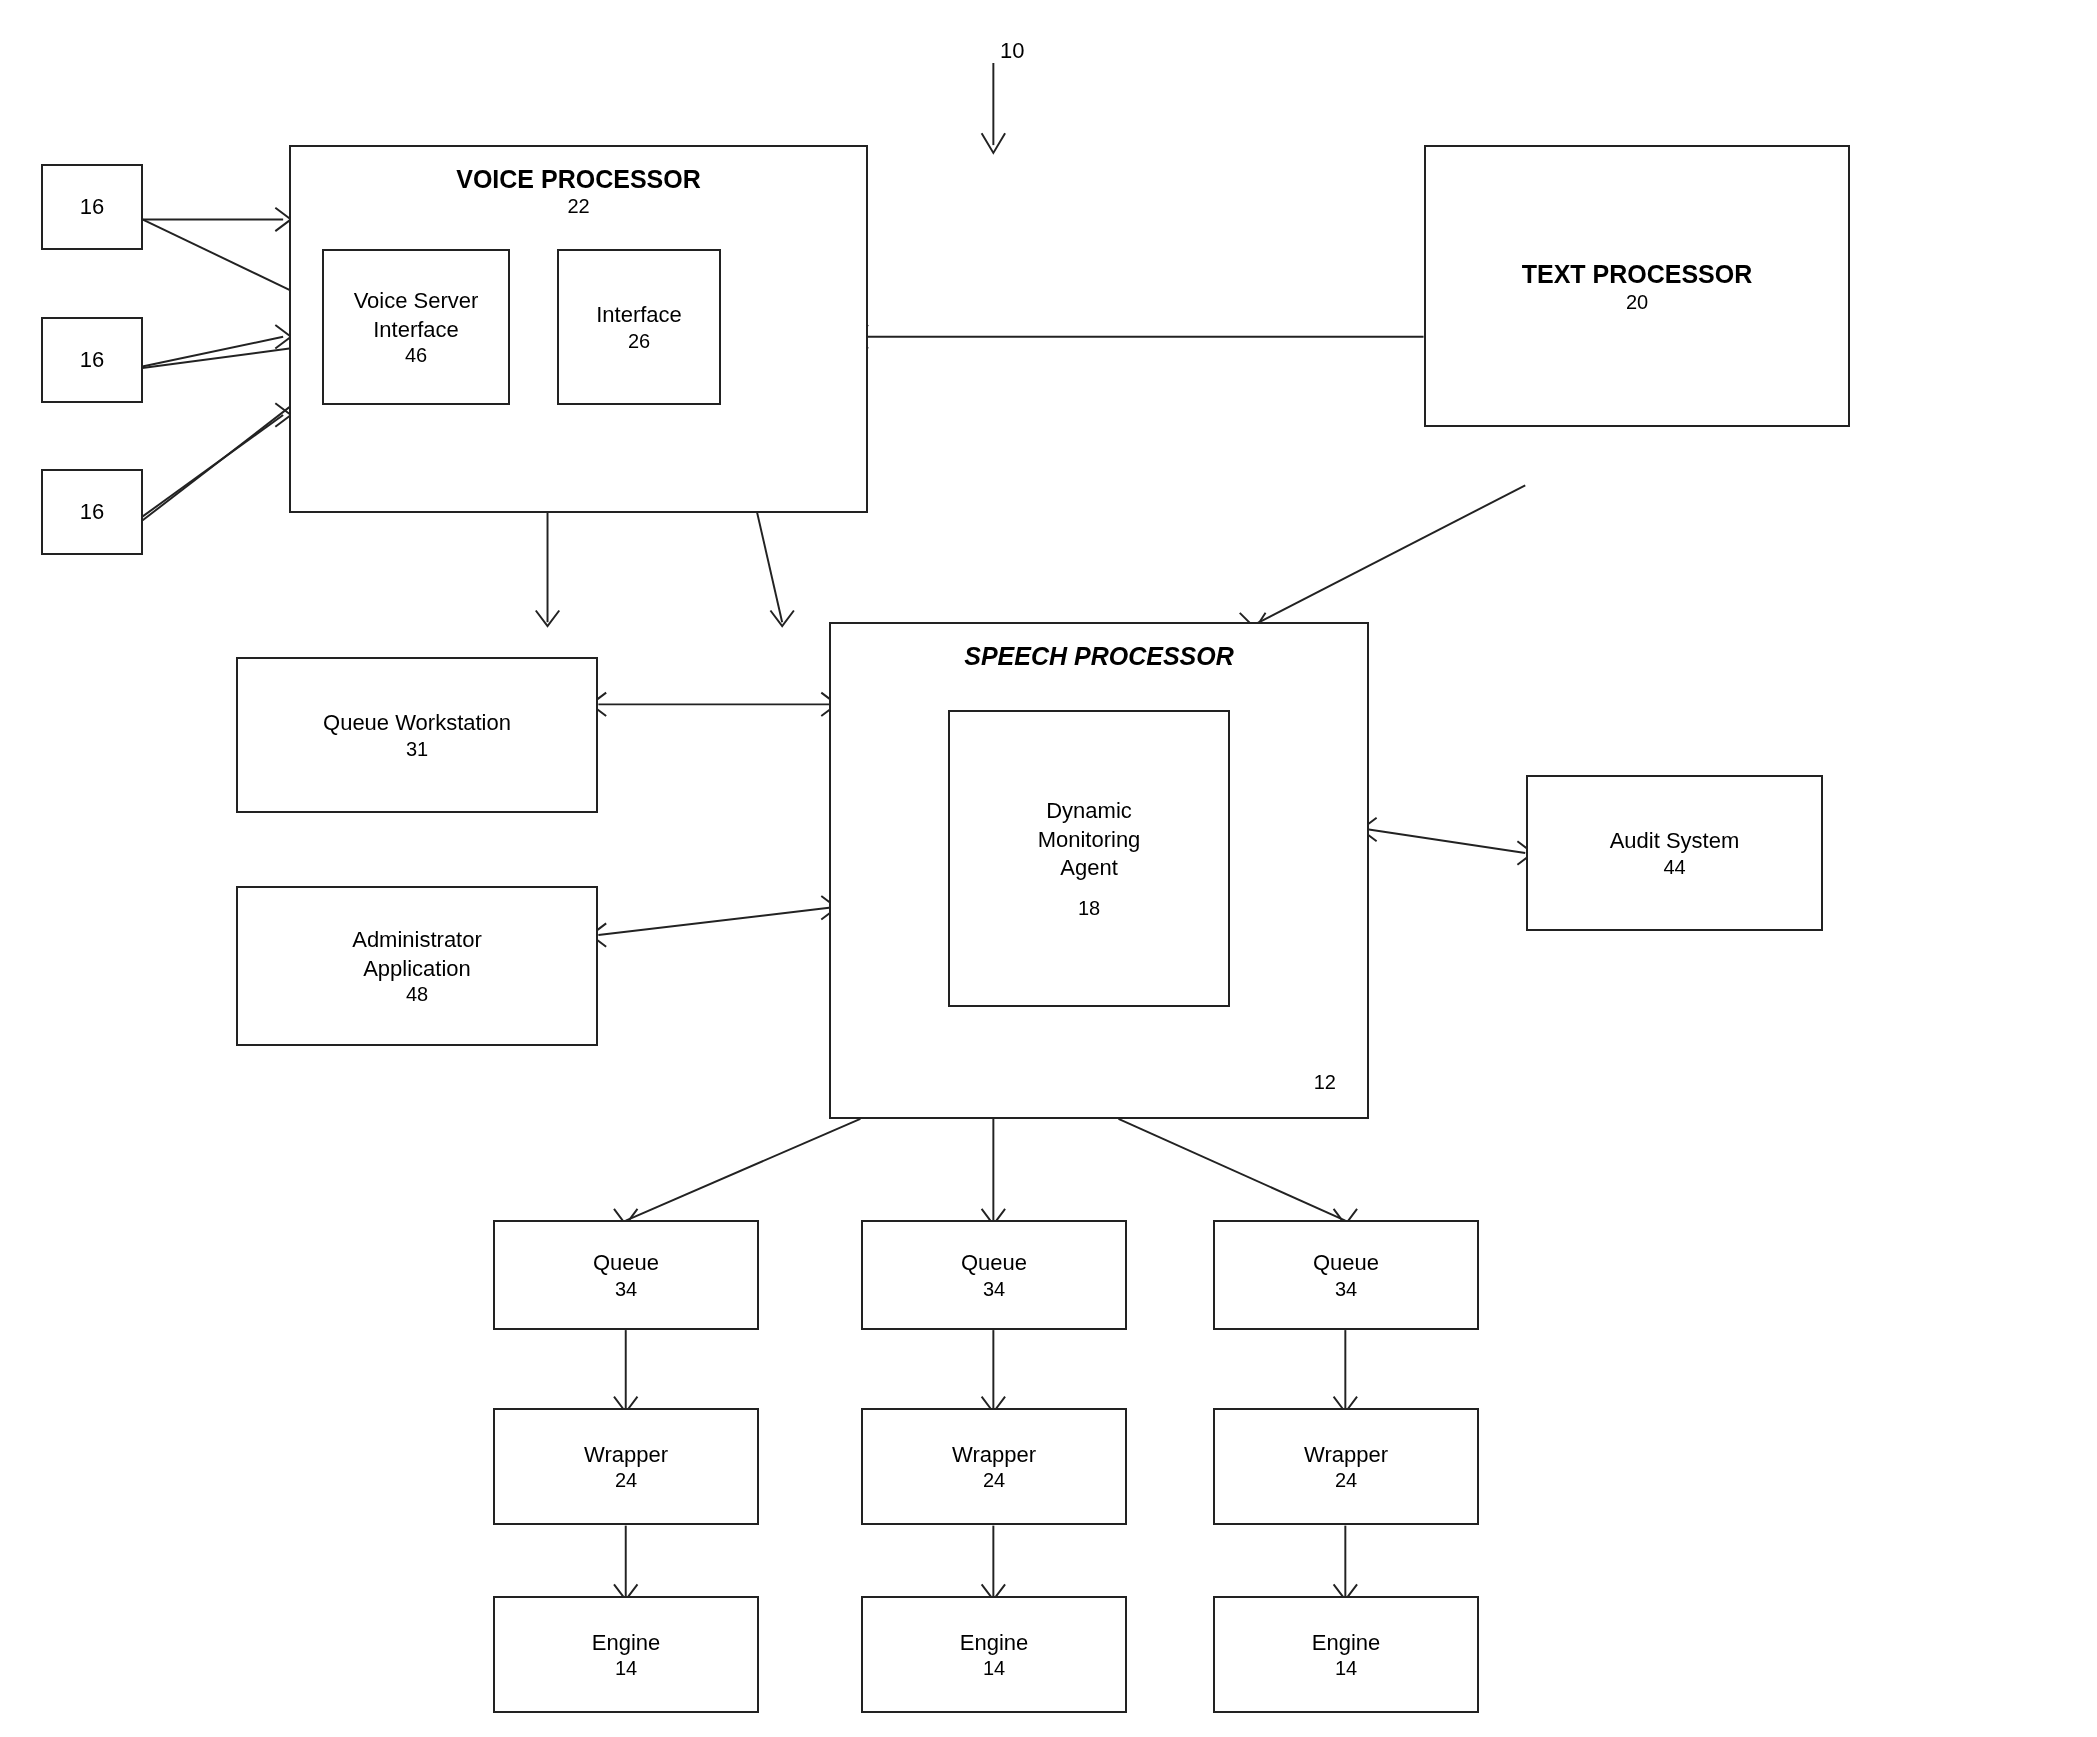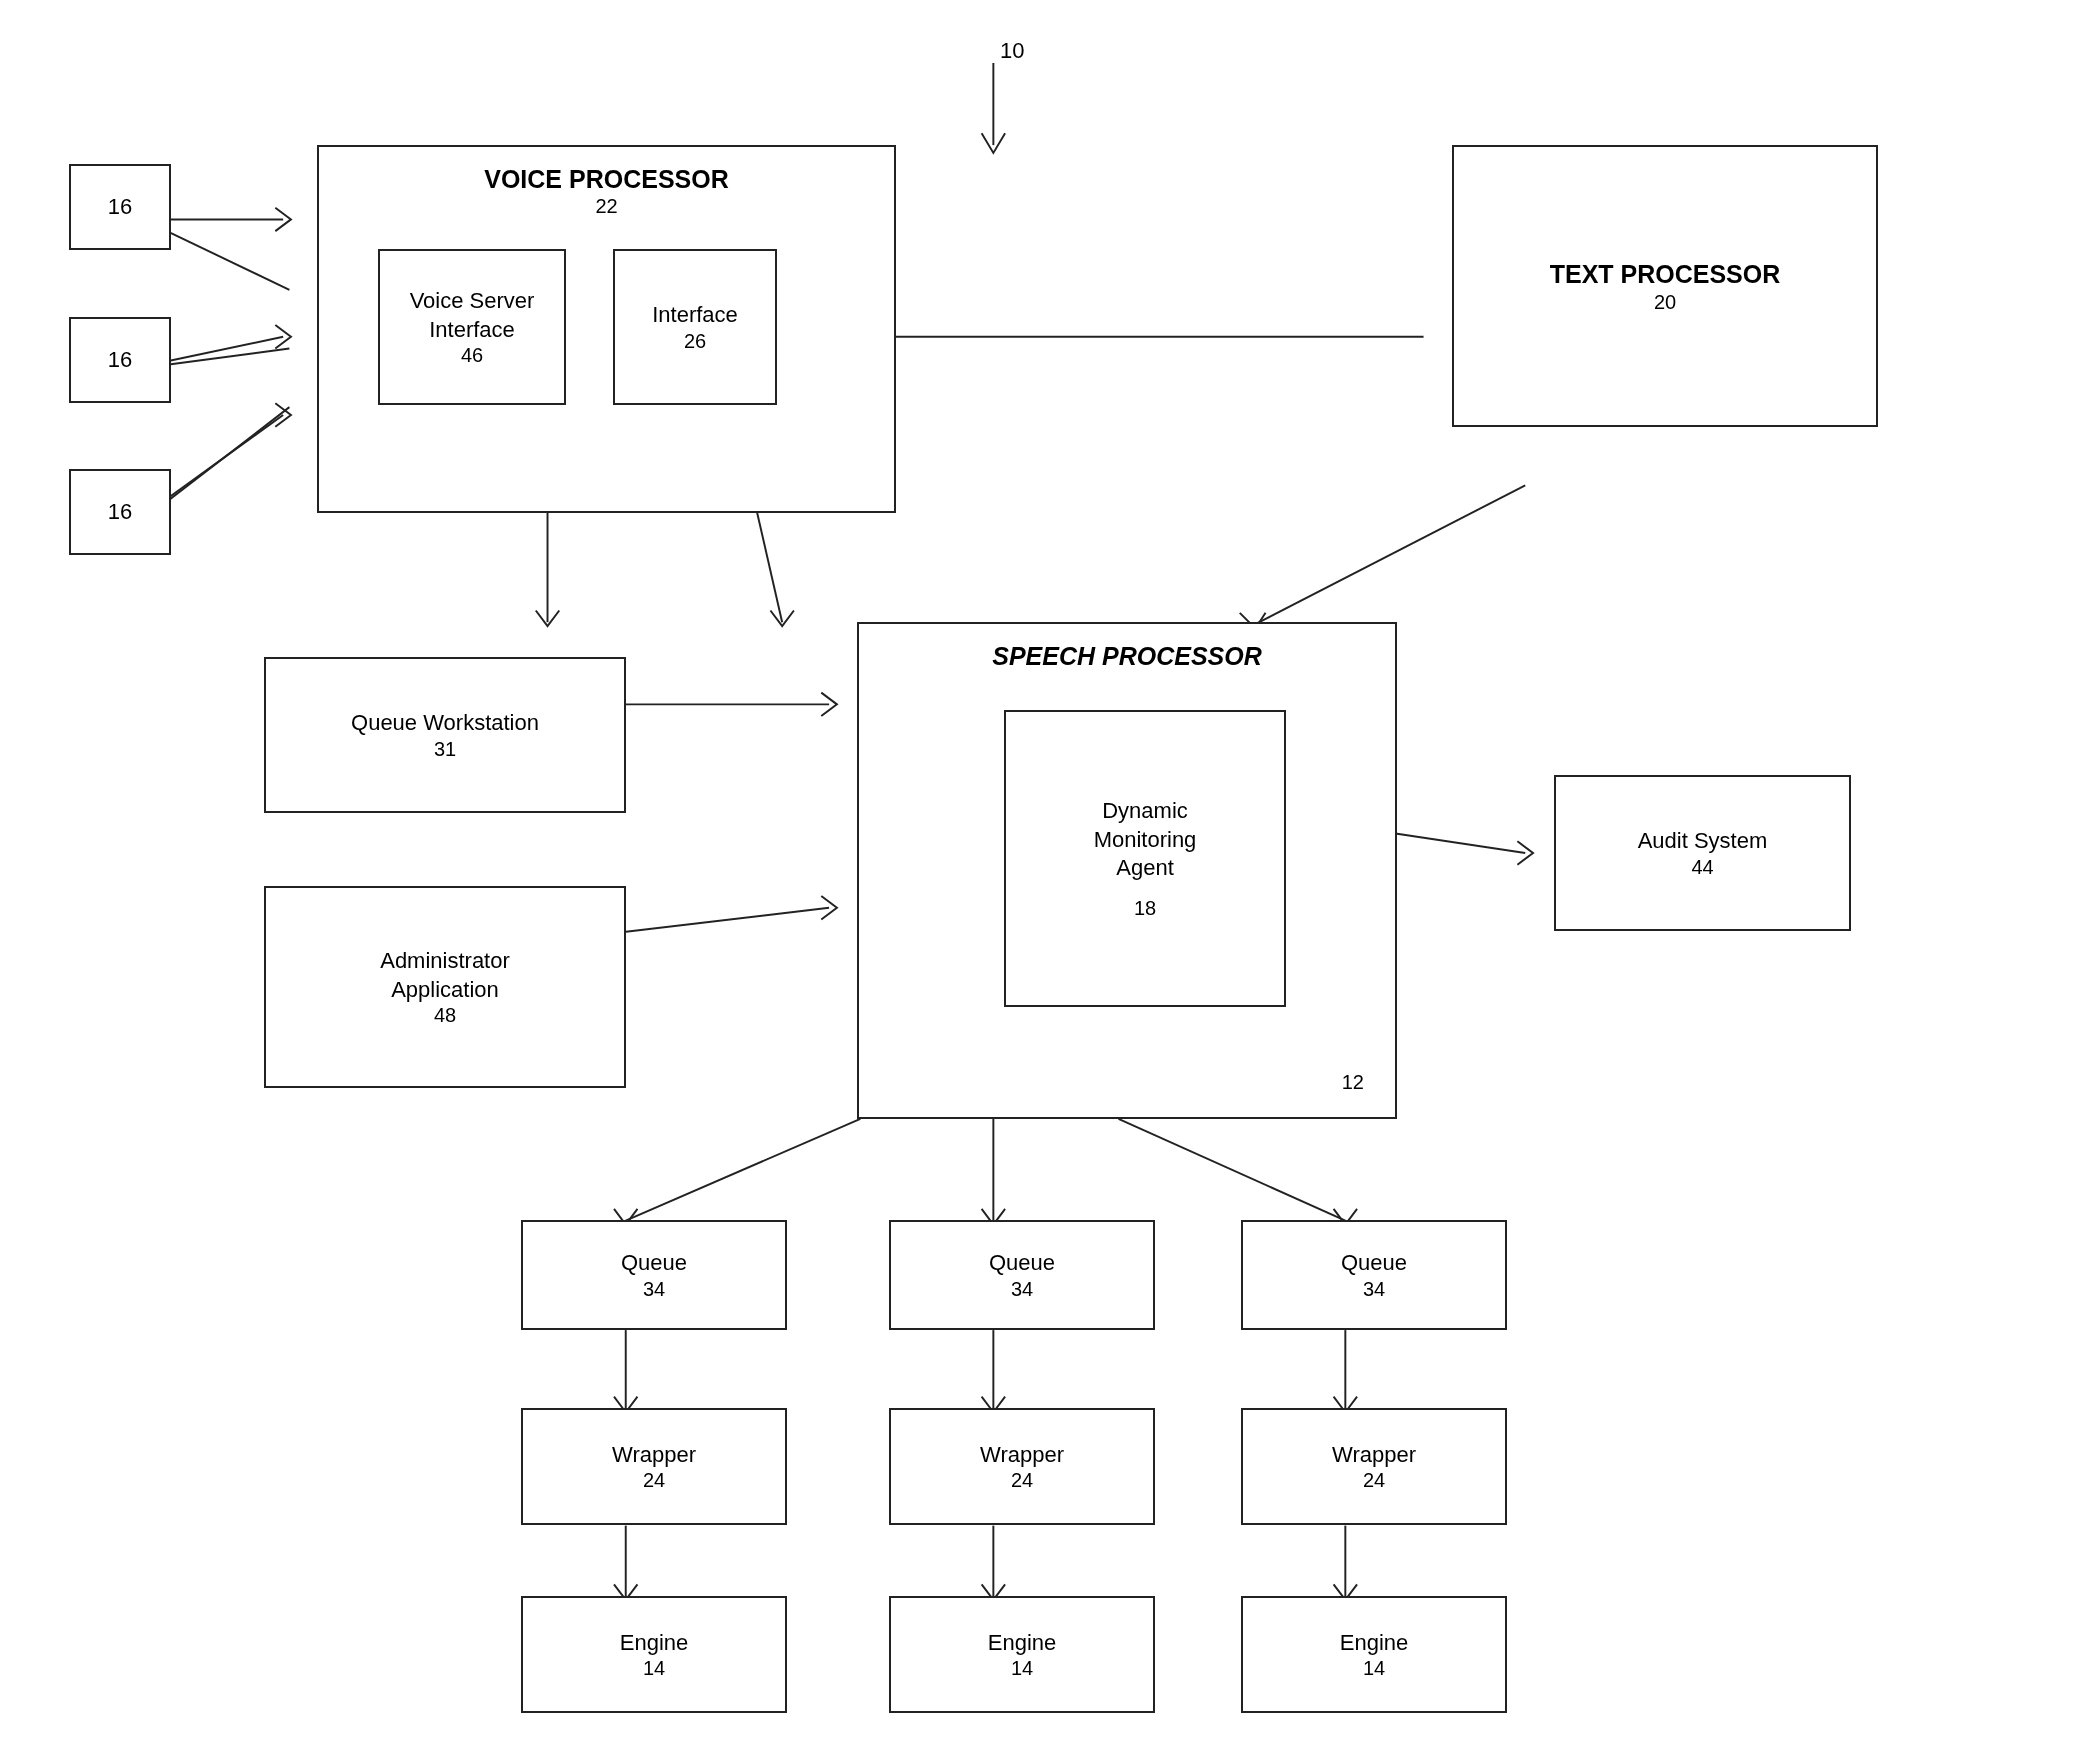--- a/index.html
+++ b/index.html
@@ -21,21 +21,20 @@
 
     .box {
       position: absolute;
       border: 2.3px solid #222;
       background: #fff;
       display: flex;
       flex-direction: column;
       align-items: center;
       justify-content: center;
       text-align: center;
-      margin-left: 28px;
     }
 
     .box-label {
       font-size: 22px;
       font-weight: normal;
       line-height: 1.3;
     }
     .box-label-bold {
       font-size: 25px;
       font-weight: bold;
@@ -192,21 +191,21 @@
     <div style="position:absolute; bottom:23.5px; right:31px;">
       <span class="box-number">12</span>
     </div>
   </div>
 
   <div class="box" style="left:236px; top:657px; width:362px; height:156px;">
     <span class="box-label">Queue Workstation</span>
     <span class="box-number">31</span>
   </div>
 
-  <div class="box" style="left:236px; top:886px; width:362px; height:202px;">
+  <div class="box" style="left:236px; top:886px; width:362px; height:160px;">
     <span class="box-label">Administrator<br>Application</span>
     <span class="box-number">48</span>
   </div>
 
   <div class="box" style="left:1526px; top:775px; width:297px; height:156px;">
     <span class="box-label">Audit System</span>
     <span class="box-number">44</span>
   </div>
 
   <div class="box" style="left:493px; top:1220px; width:266px; height:110px;">

